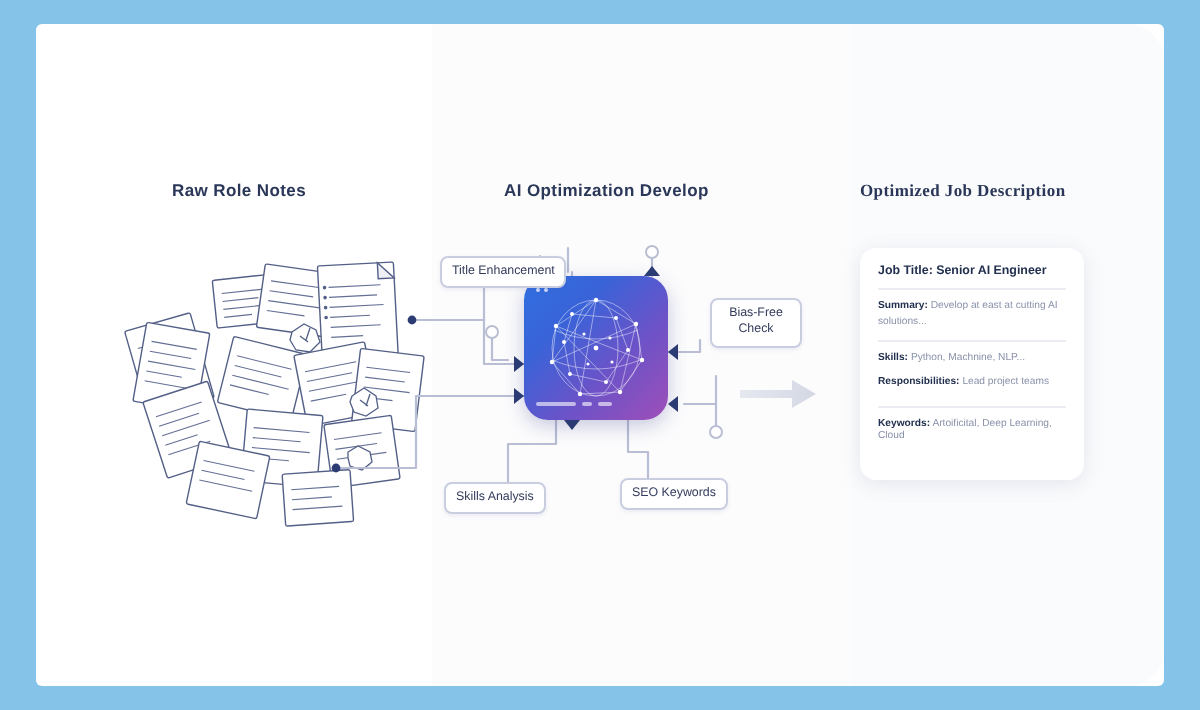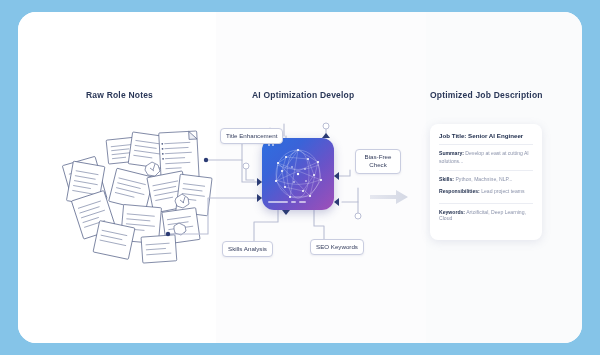--- a/index.html
+++ b/index.html
@@ -4,35 +4,35 @@
 <style>
   html,body{margin:0;padding:0;}
   body{
     width:600px;height:355px;overflow:hidden;
     background:#85c4e8;
     font-family:"Liberation Sans", sans-serif;
   }
   .frame{
     position:absolute;left:18px;top:12px;
     width:564px;height:331px;
-    background:#ffffff;border-radius:18px;
+    background:#ffffff;border-radius:3px;
   }
   .canvas{position:absolute;inset:0;}
   .bg-left{position:absolute;left:0;top:0;width:198px;height:100%;background:#ffffff;border-radius:18px 0 0 18px;}
   .bg-mid{position:absolute;left:198px;top:0;width:210px;height:100%;background:#fcfcfd;}
   .bg-right{position:absolute;left:408px;top:0;width:156px;height:100%;background:#fafbfc;border-radius:0 18px 18px 0;}
 
   .heading{
     position:absolute;
     font-size:8.5px;font-weight:bold;color:#2a3758;
     letter-spacing:.2px;white-space:nowrap;
   }
   #h-left{left:68px;top:78px;}
   #h-mid{left:234px;top:78px;}
-  #h-right{left:412px;top:78px;}
+  #h-right{left:412px;top:78px;font-family:Liberation Serif, serif;}
 
   .svg-layer{position:absolute;left:0;top:0;width:564px;height:331px;}
 
   
   .engine{
     position:absolute;left:244px;top:126px;width:72px;height:72px;
     border-radius:12px;
     background:linear-gradient(135deg,#2f6fe0 0%,#3a63d8 30%,#6a53c8 62%,#9f4fb8 100%);
     box-shadow:0 3px 10px rgba(60,70,140,.28);
     overflow:hidden;

